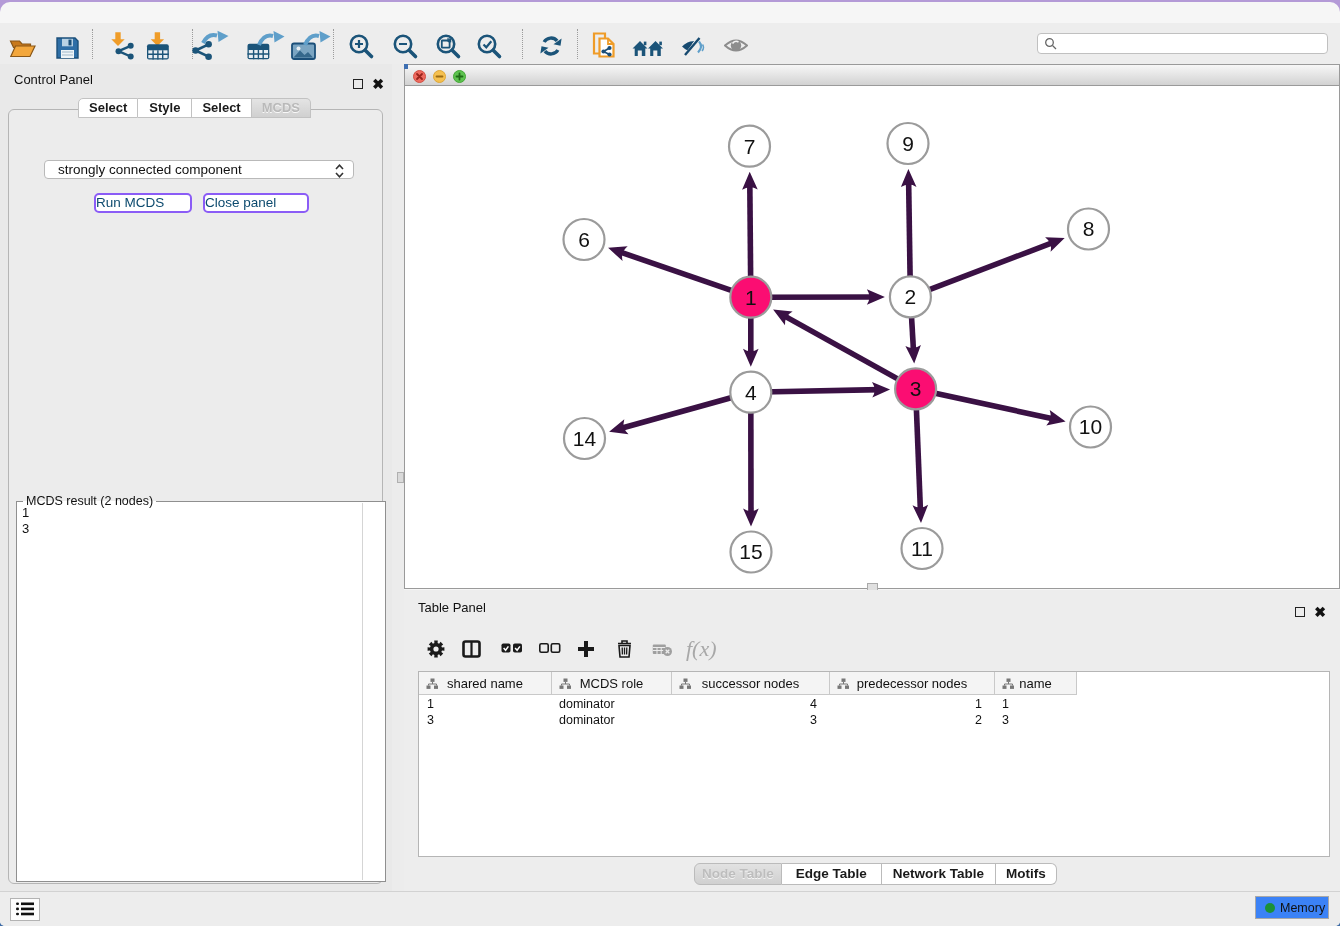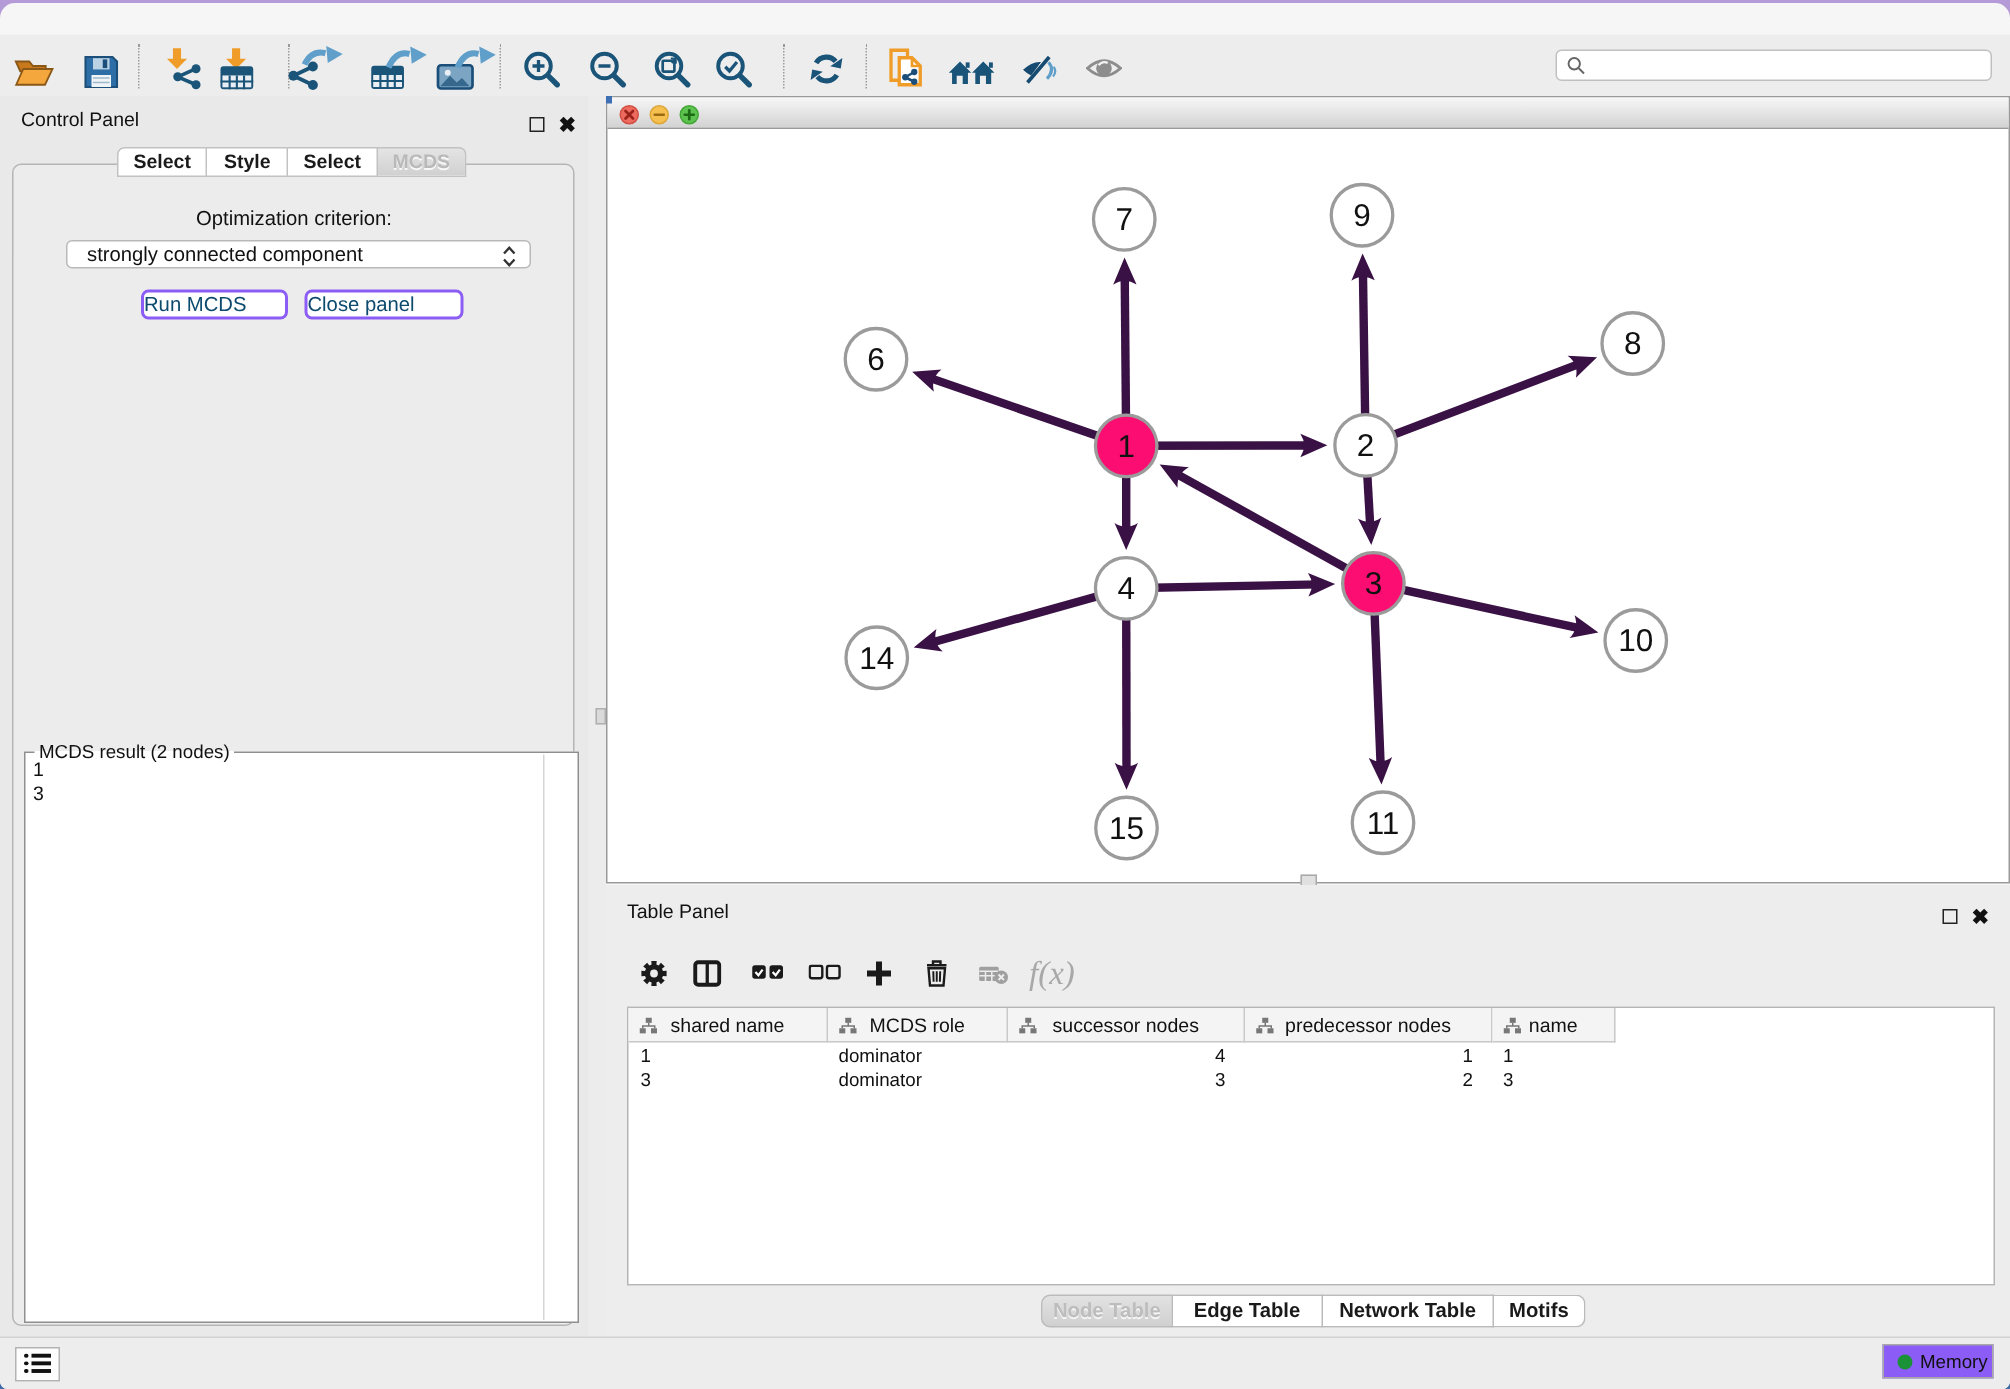--- a/index.html
+++ b/index.html
@@ -55,21 +55,21 @@
 .thead{position:absolute;left:0;top:0;height:23px;background:#f4f4f4;border-right:1px solid #c9c9c9;border-bottom:1px solid #c9c9c9;box-sizing:border-box;font-size:13px;color:#111;text-align:center;line-height:23px;}
 .trow{position:absolute;font-size:12.5px;color:#111;height:16px;line-height:16px;}
 .btabs{position:absolute;left:290px;top:273px;height:22px;}
 .btab{position:relative;float:left;height:20px;line-height:20px;background:#fff;border:1px solid #bbb;border-left:none;padding:0 8px;font-size:13.5px;font-weight:700;color:#1a1a1a;}
 .btab.first{border-left:1px solid #bbb;border-radius:6px 0 0 6px;}
 .btab.last{border-radius:0 6px 6px 0;}
 .btab.sel{background:linear-gradient(#e2e2e2,#d0d0d0);color:#bdbdbd;text-shadow:0 1px 0 #f5f5f5;}
 
 .statusbar{position:absolute;left:0;bottom:0;width:100%;height:34px;background:#ededed;border-top:1px solid #d2d2d2;}
 .listbtn{position:absolute;left:10px;top:6px;width:28px;height:21px;background:#fdfdfd;border:1px solid #b3b3b3;}
-.membtn{position:absolute;right:11px;top:4px;width:74px;height:23px;background:#8b5cf6;border:1px solid #a8a8a8;box-sizing:border-box;font-size:12.5px;color:#111;}
+.membtn{position:absolute;right:11px;top:4px;width:74px;height:23px;background:#3b82f6;border:1px solid #a8a8a8;box-sizing:border-box;font-size:12.5px;color:#111;}
 .membtn .dot{position:absolute;left:9px;top:6px;width:10px;height:10px;border-radius:50%;background:#1b9138;}
 .membtn .mtext{position:absolute;left:24px;top:4px;}
 .floaticon{display:inline-block;width:8px;height:8px;border:1.5px solid #222;vertical-align:middle;}
 .xicon{display:inline-block;margin-left:9px;font-size:14px;font-weight:700;color:#111;vertical-align:middle;font-family:"Liberation Sans",sans-serif;}
 </style>
 </head>
 <body>
 <div class="win">
   <div class="toolbar" id="toolbar">
       <div class="tsep" style="left:92px;"></div>
@@ -233,21 +233,20 @@
   <div class="cpanel">
     <div class="cptitle">Control Panel</div>
     <div class="cpbtns"><span class="floaticon"></span><span class="xicon">✖</span></div>
     <div class="tabpanel"></div>
     <div class="tabs">
       <div class="tab first" style="padding:0 10px;">Select</div>
         <div class="tab" style="padding:0 11px;">Style</div>
         <div class="tab" style="padding:0 10px;">Select</div>
         <div class="tab sel" style="padding:0 10px;">MCDS</div>
     </div>
-    <div class="optlabel">Optimization criterion:</div>
     <div class="combo">strongly connected component
       <svg width="11" height="16" viewBox="0 0 11 16">
           <path d="M2 6 L5.5 2.2 L9 6" fill="none" stroke="#333" stroke-width="1.6"></path>
           <path d="M2 10 L5.5 13.8 L9 10" fill="none" stroke="#333" stroke-width="1.6"></path>
         </svg>
     </div>
     <div class="btn" style="left:94px;width:94px;">Run MCDS</div>
     <div class="btn" style="left:203px;width:102px;">Close panel</div>
     <div class="groupbox">
       <div class="grouplabel">MCDS result (2 nodes)</div>

